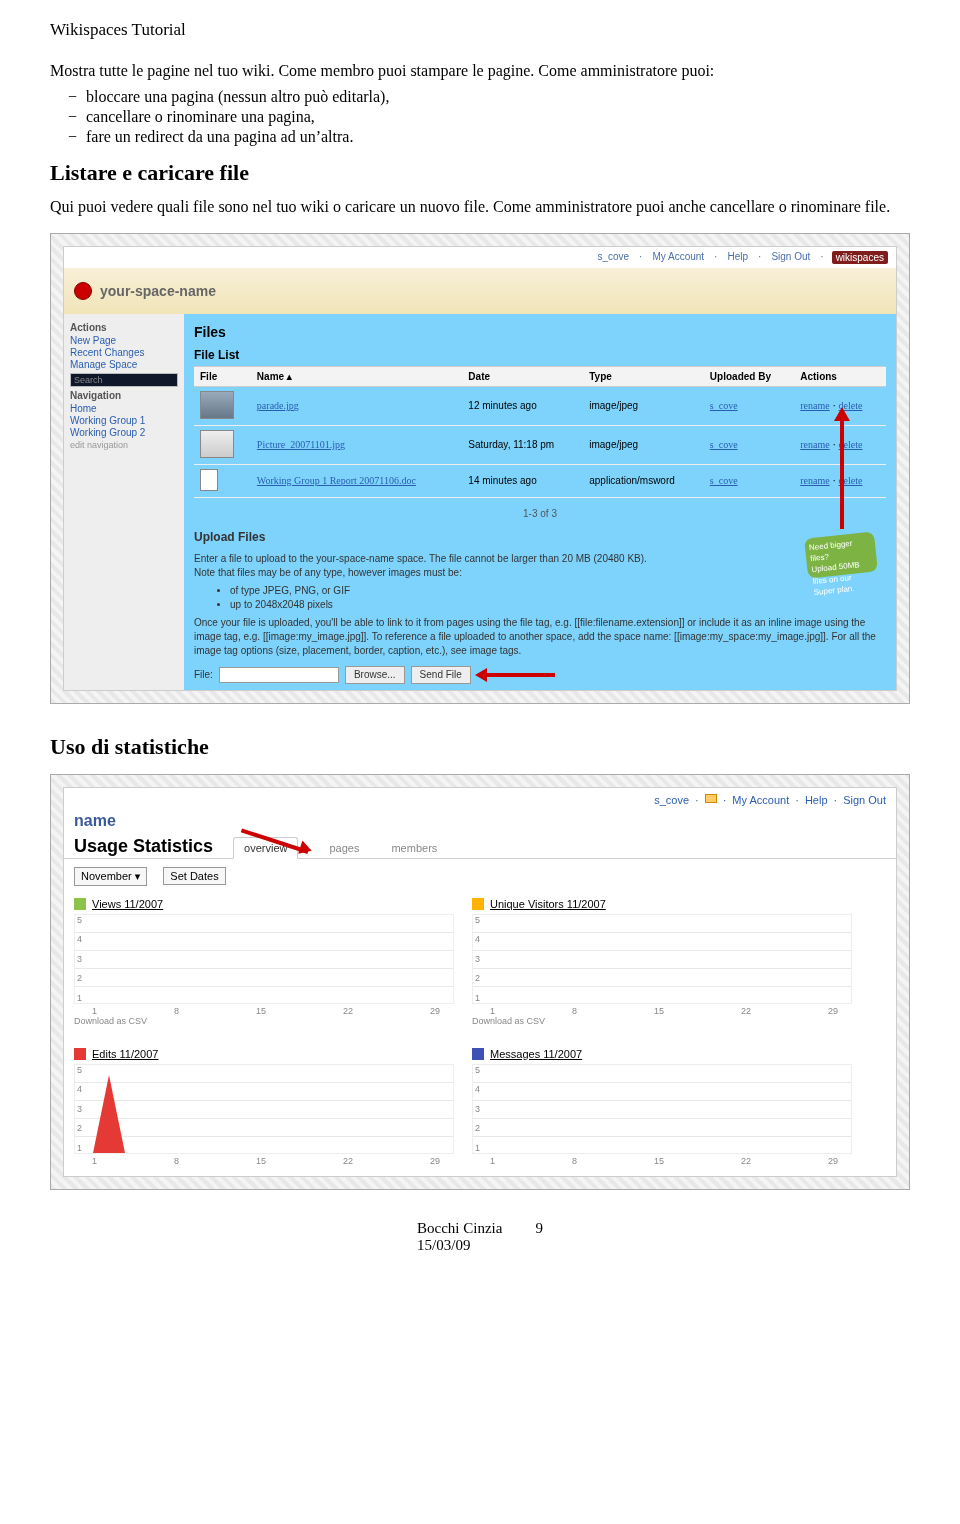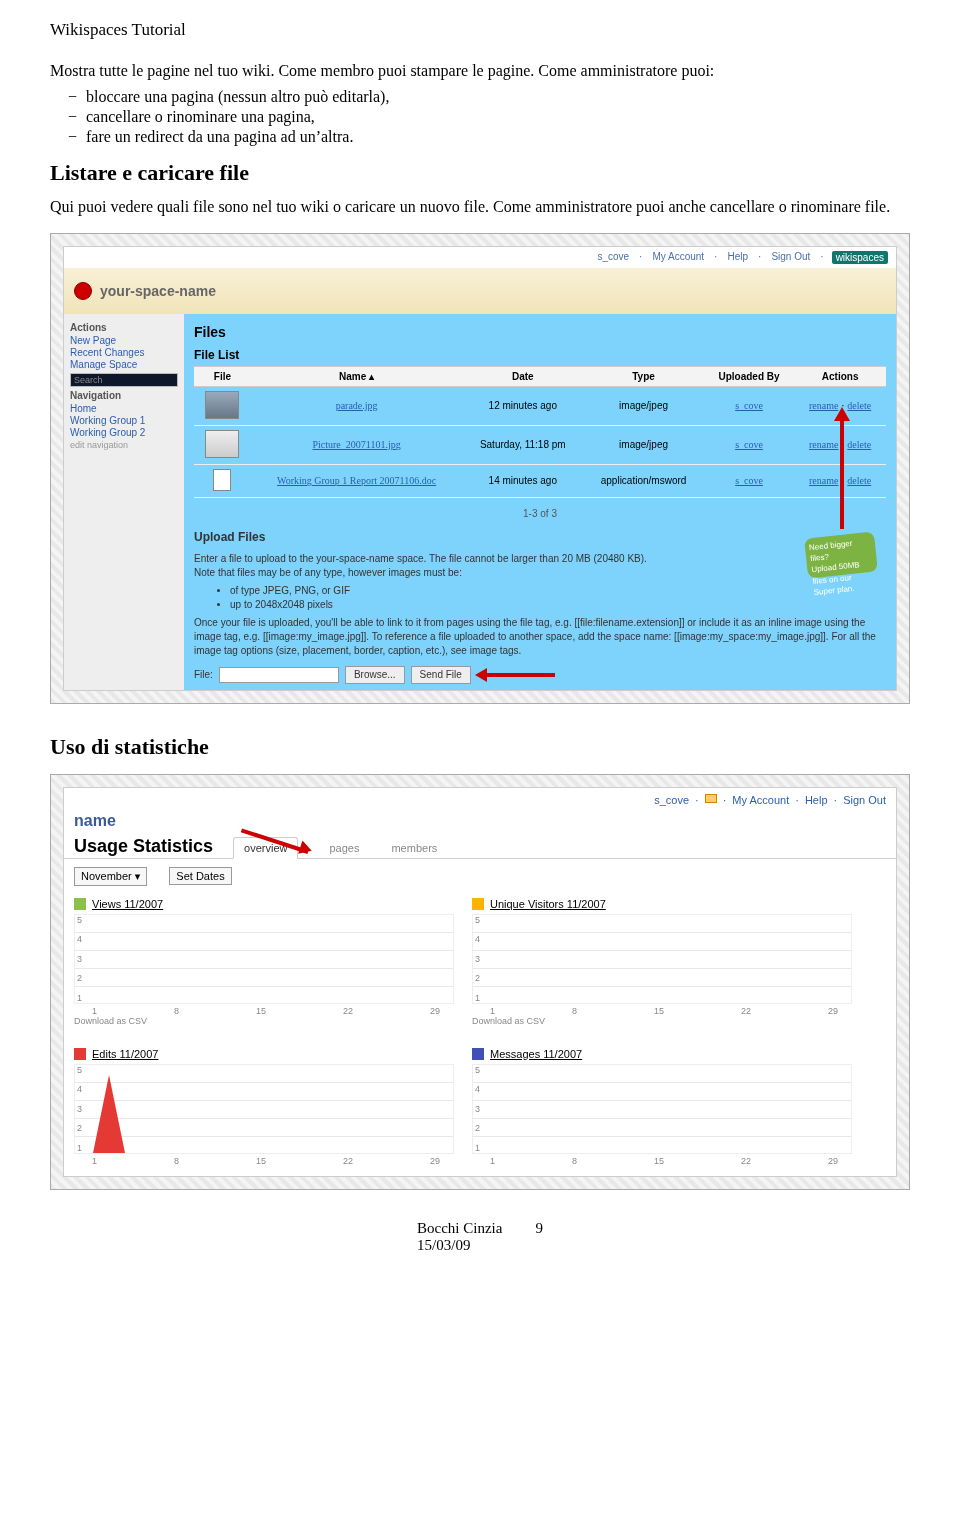--- a/index.html
+++ b/index.html
@@ -61,21 +61,21 @@
   .sblink { color: #2a5db0; margin: 1px 0; }
   .sbsearch { background:#0f172a; border:1px solid #bbb; font-size:9px; padding:1px 3px; margin:3px 0; color:#888; }
   .main {
     flex: 1;
     background: #7dd3fc;
     padding: 6px 10px;
     position: relative;
   }
   .main h3 { font-size: 14px; font-weight: bold; margin: 4px 0; }
   .ftable { border-top:1px solid #ccc; width:100%; font-size:10px; border-collapse: collapse; margin-bottom:6px; }
-  .ftable th, .ftable td { padding: 4px 6px; text-align: center; vertical-align: middle; }
+  .ftable th, .ftable td { padding: 4px 6px; text-align: left; vertical-align: middle; }
   .ftable thead th { background: #f3f3f3; border-bottom: 1px solid #ccc; font-weight: bold; }
   .ftable tbody tr { border-bottom: 1px solid #eee; }
   .thumb { width: 34px; height: 28px; background: linear-gradient(#9ab,#678); display:inline-block; border:1px solid #888; }
   .thumb2 { width: 34px; height: 28px; background: linear-gradient(#eee,#ccc); display:inline-block; border:1px solid #888; }
   .docicon { width: 18px; height: 22px; background: #fff; border:1px solid #888; display:inline-block; position:relative; }
   .link { color:#2a5db0; text-decoration:underline;font-family:Liberation Serif, serif; }
   .center { text-align:center; font-size:10px; color:#555; padding:4px; }
   .upload-block { font-size: 10px; color:#333; line-height:1.4; position:relative; }
   .upload-block ul { margin: 4px 0 4px 36px; }
   .badge {
@@ -93,21 +93,21 @@
   .arrow-shaft2 { display:inline-block; width:70px; height:4px; background:#c00; margin-left:8px; position:relative; }
   .arrow-head2 { position:absolute; left:-10px; top:-5px; width:0; height:0;
     border-top:7px solid transparent; border-bottom:7px solid transparent; border-right:12px solid #c00; }
 
   
   .shot2-inner { background:#fff; border:1px solid #ccc; }
   .tab-row { display:flex; align-items:baseline; border-bottom:1px solid #ccc; padding:6px 10px 0 10px; gap:10px; }
   .tab-row .us-title { font-size:18px; font-weight:bold; margin-right:10px; }
   .tab { font-size:11px; color:#888; padding:4px 10px; border:1px solid transparent; border-bottom:none; }
   .tab.active { background:#fff; border:1px solid #ccc; border-bottom:1px solid #fff; border-radius:3px 3px 0 0; color:#333; margin-bottom:-1px; }
-  .ctrl-row { padding:8px 10px; display:flex; gap:22px; align-items:center; font-size:11px; }
+  .ctrl-row { padding:8px 10px; display:flex; gap:16px; align-items:center; font-size:11px; }
   .sel { border:1px solid #999; background:#f7f7f7; padding:2px 6px; font-size:11px; }
   .charts { display:flex; flex-wrap:wrap; padding:0 10px 10px 10px; gap:18px; }
   .chartbox { width:380px; }
   .chart-title { font-size:11px; display:flex; align-items:center; gap:6px; margin:4px 0;text-decoration:underline; }
   .cicon { width:12px; height:12px; display:inline-block; }
   .ci-green { background:#8bc34a; }
   .ci-yellow { background:#ffb300; }
   .ci-red { background:#e53935; }
   .ci-blue { background:#3f51b5; }
   .plot { border:1px solid #eee; height:90px; position:relative; background:
@@ -161,21 +161,21 @@
   <div class="shot1-inner">
     <div class="topbar">
       <span>s_cove</span>
         <span>·</span>
       <span>My Account</span>
         <span>·</span>
       <span>Help</span>
         <span>·</span>
       <span>Sign Out</span>
         <span>·</span>
-      <span style="background:#0f766e;color:#fff;padding:1px 4px;border-radius:2px">wikispaces</span>
+      <span style="background:#7f1d1d;color:#fff;padding:1px 4px;border-radius:2px">wikispaces</span>
     </div>
     <div class="spacehead">
       <span class="logo-dot"></span>
       <span class="sname">your-space-name</span>
     </div>
     <div class="cols">
       <div class="sidebar">
         <div class="sbt">Actions</div>
         <div class="sblink">New Page</div>
         <div class="sblink">Recent Changes</div>

